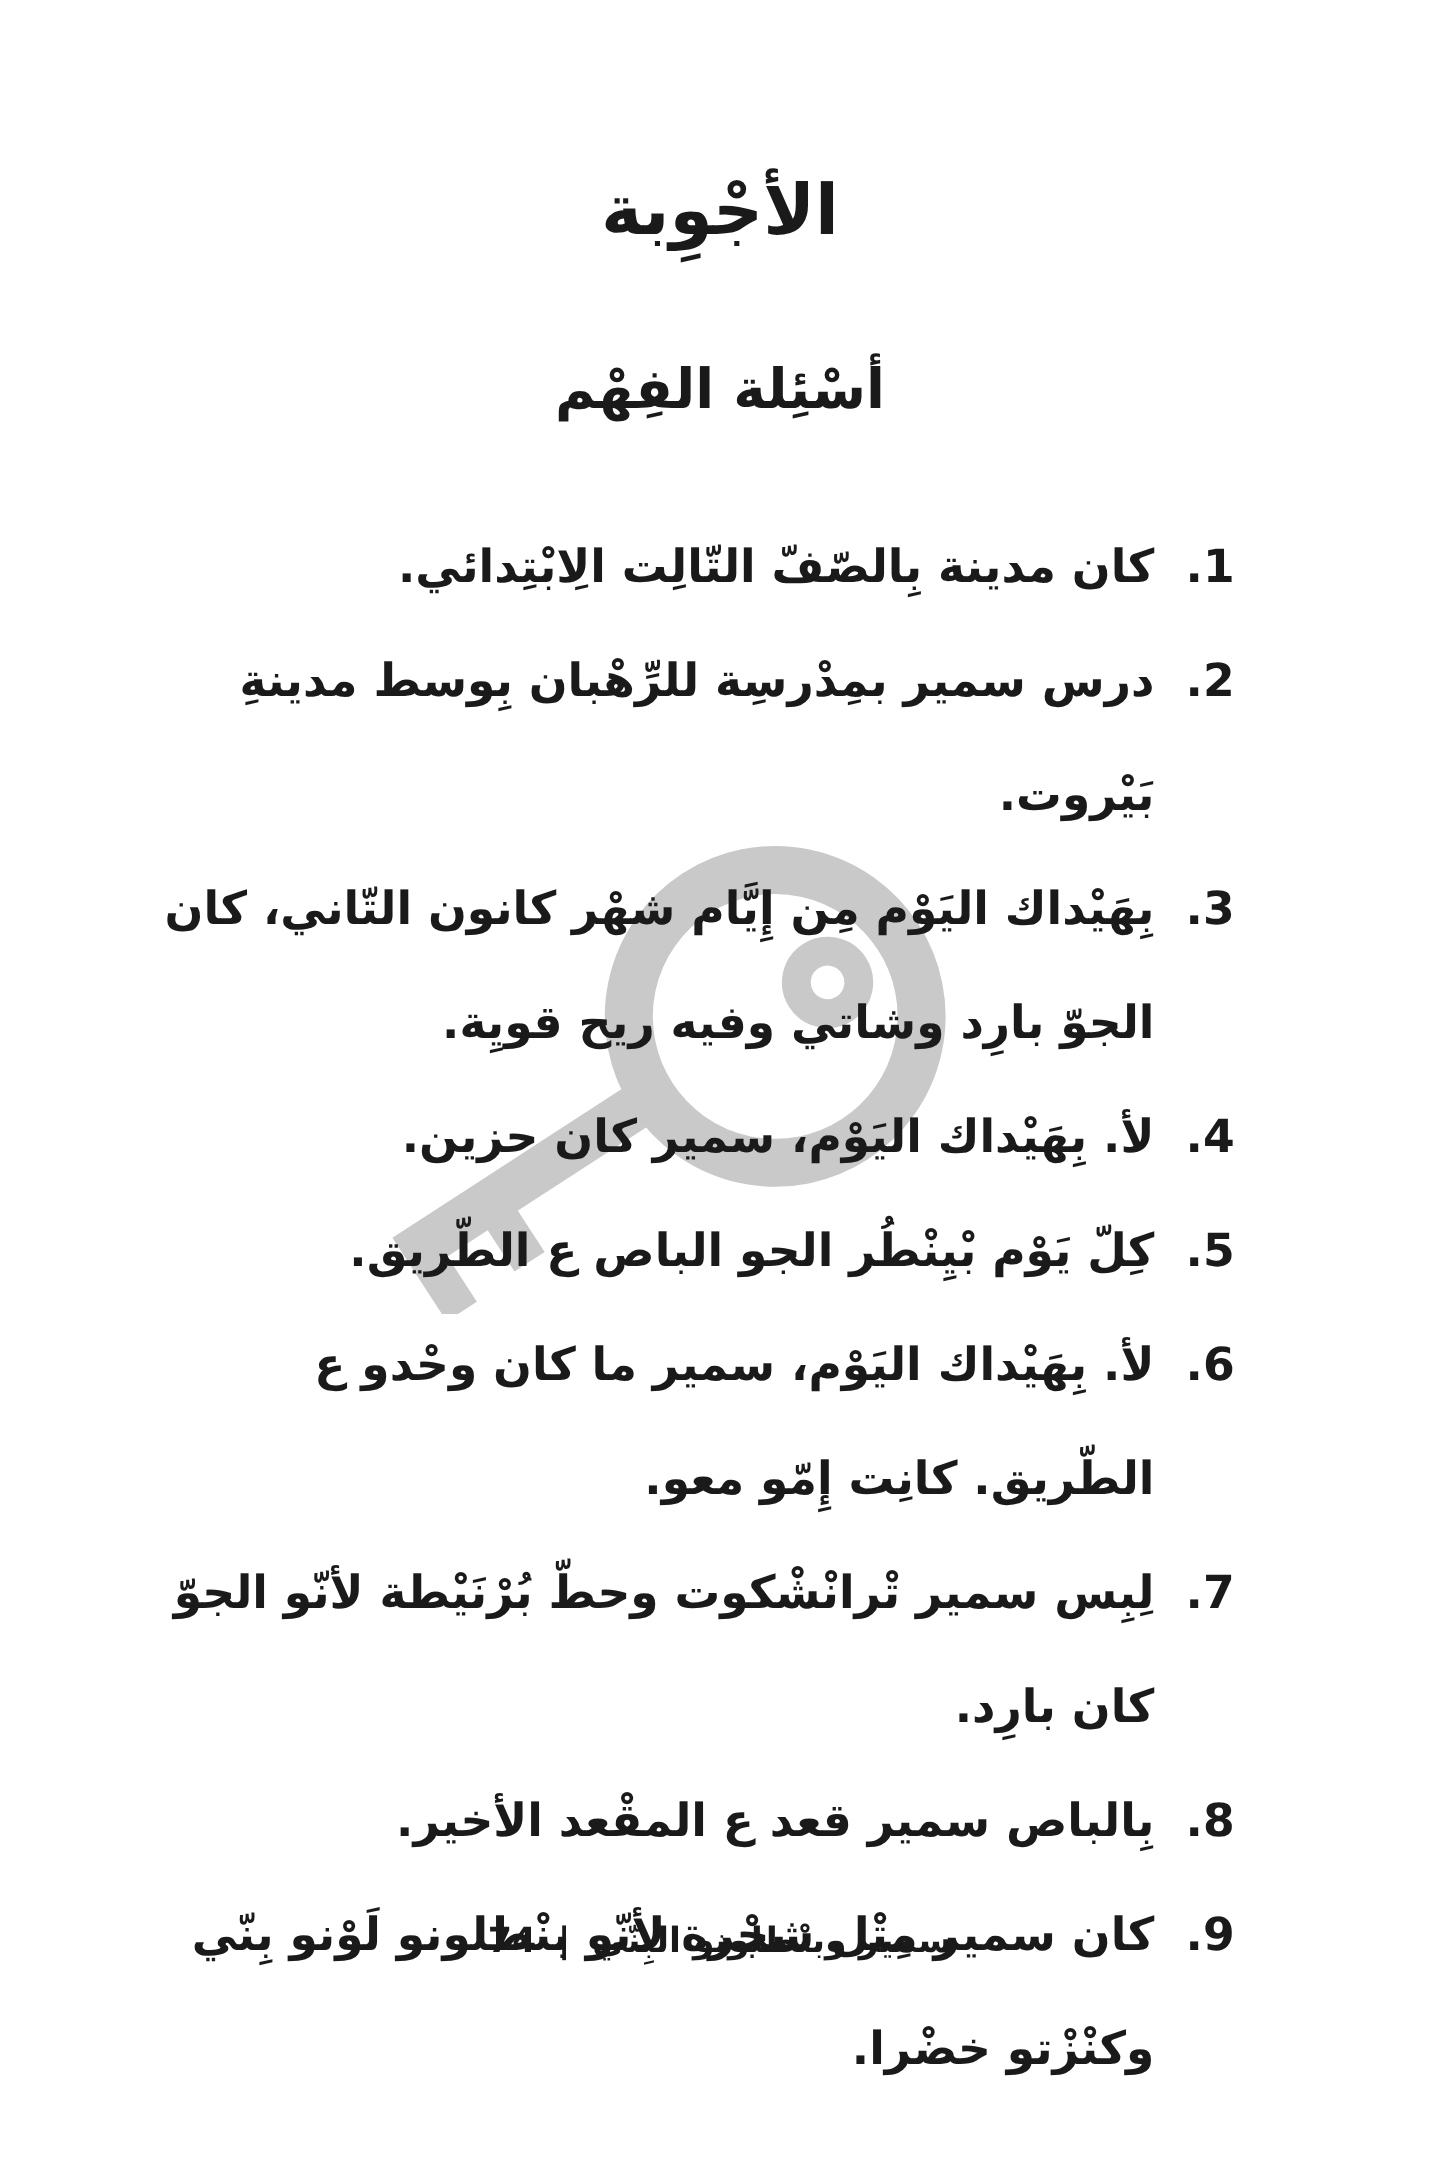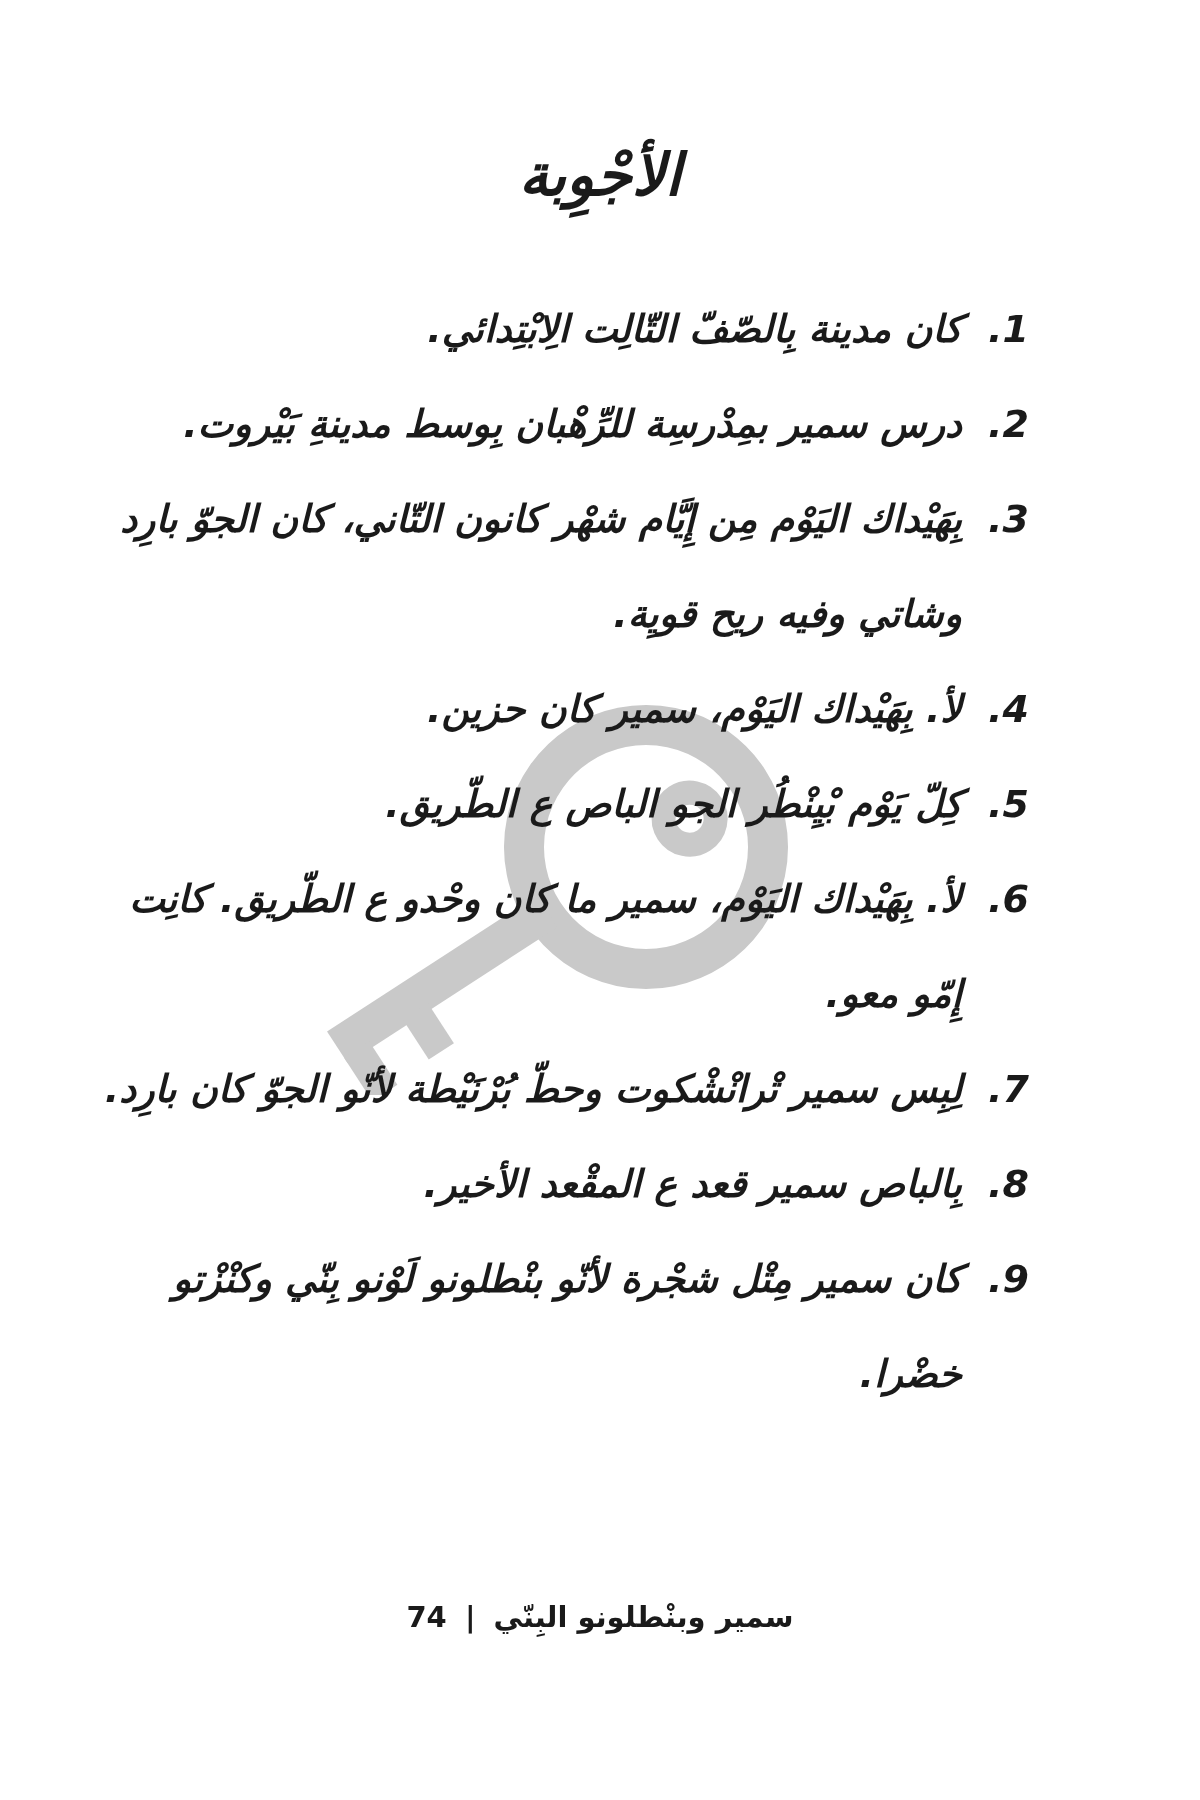--- a/index.html
+++ b/index.html
@@ -20,21 +20,20 @@
     position: absolute;
     left: 290px;
     top: 565px;
     width: 500px;
     height: 530px;
     z-index: 0;
   }
   .content {
     position: relative;
     z-index: 1;
-    font-style: italic;
   }
   .page-title {
     margin: 136px 0 0 0;
     text-align: center;
     font-size: 58px;
     font-weight: bold;
     line-height: 1.35;
   }
   .section-heading {
     margin: 78px 0 0 0;
@@ -86,20 +85,21 @@
     <rect x="118" y="-19" width="250" height="38" stroke="none"></rect>
     <rect x="338" y="-64" width="30" height="52" stroke="none"></rect>
     <rect x="268" y="-60" width="30" height="48" stroke="none"></rect>
   </g>
 </svg>
 
 <div class="content">
 
   <h1 class="page-title">الأجْوِبة</h1>
 
+  <h2 class="section-heading">أسْئِلة الفِهْم</h2>
 
   <ol class="answers">
     <li>
       <span class="num">1.</span>
       <span class="txt">كان مدينة بِالصّفّ التّالِت الِابْتِدائي.</span>
     </li>
     <li>
       <span class="num">2.</span>
       <span class="txt">درس سمير بمِدْرسِة للرِّهْبان بِوسط مدينةِ بَيْروت.</span>
     </li>

